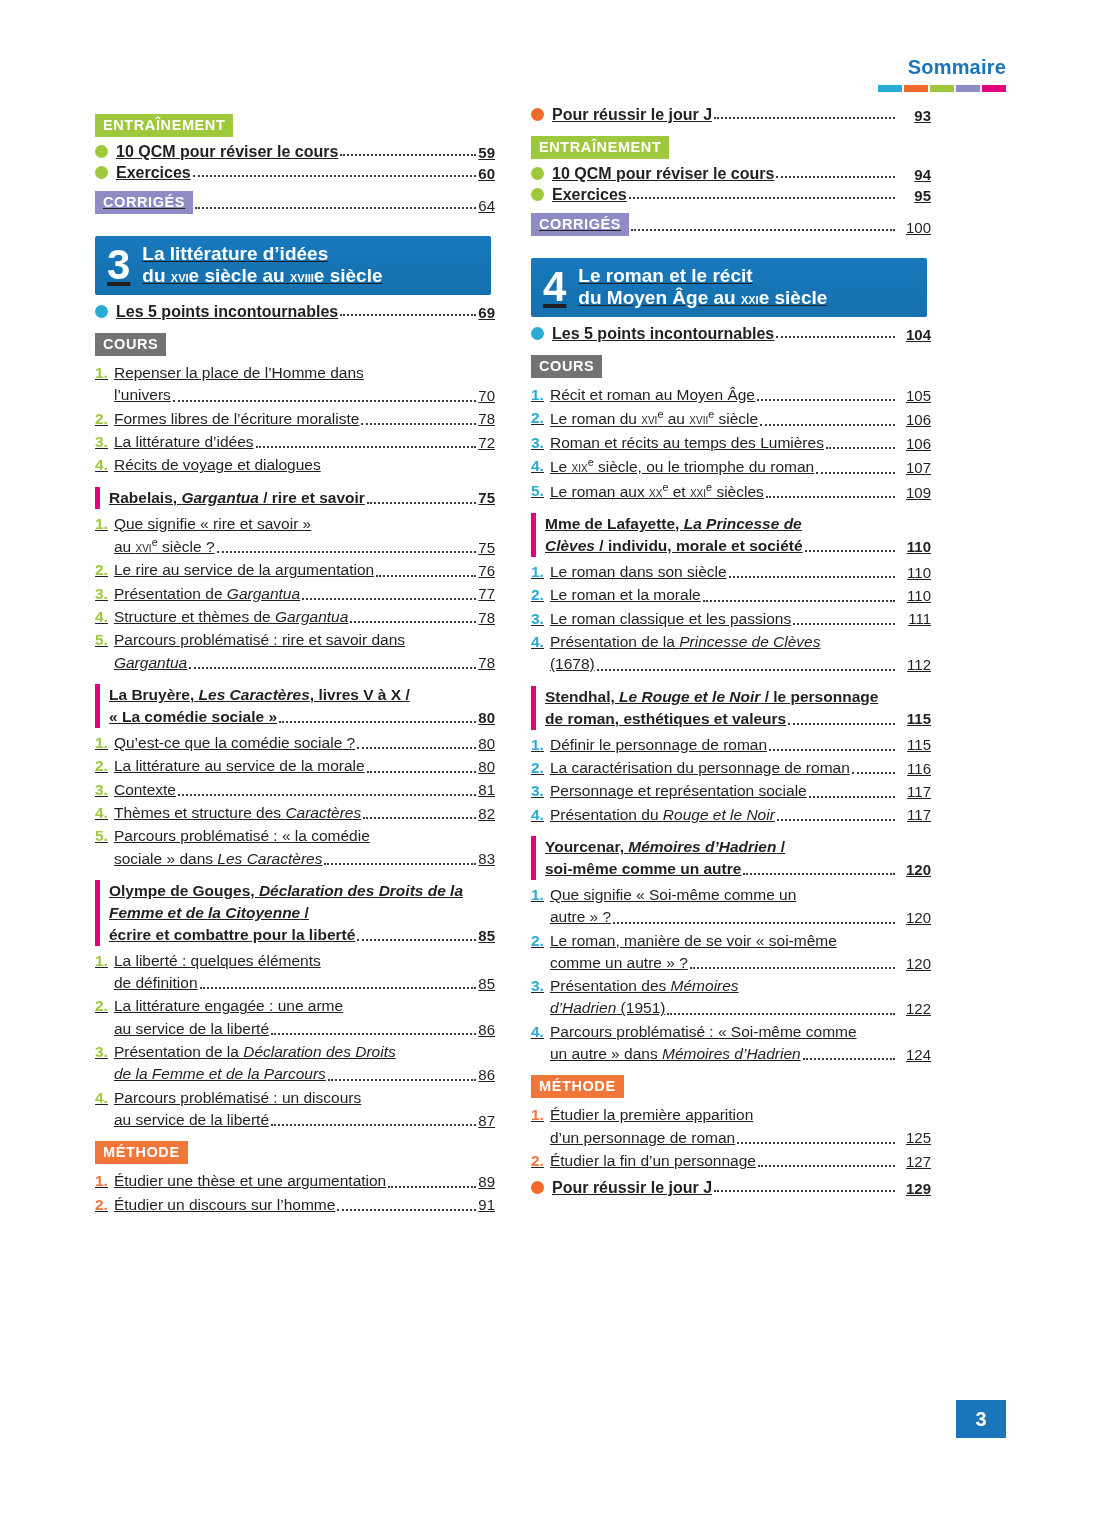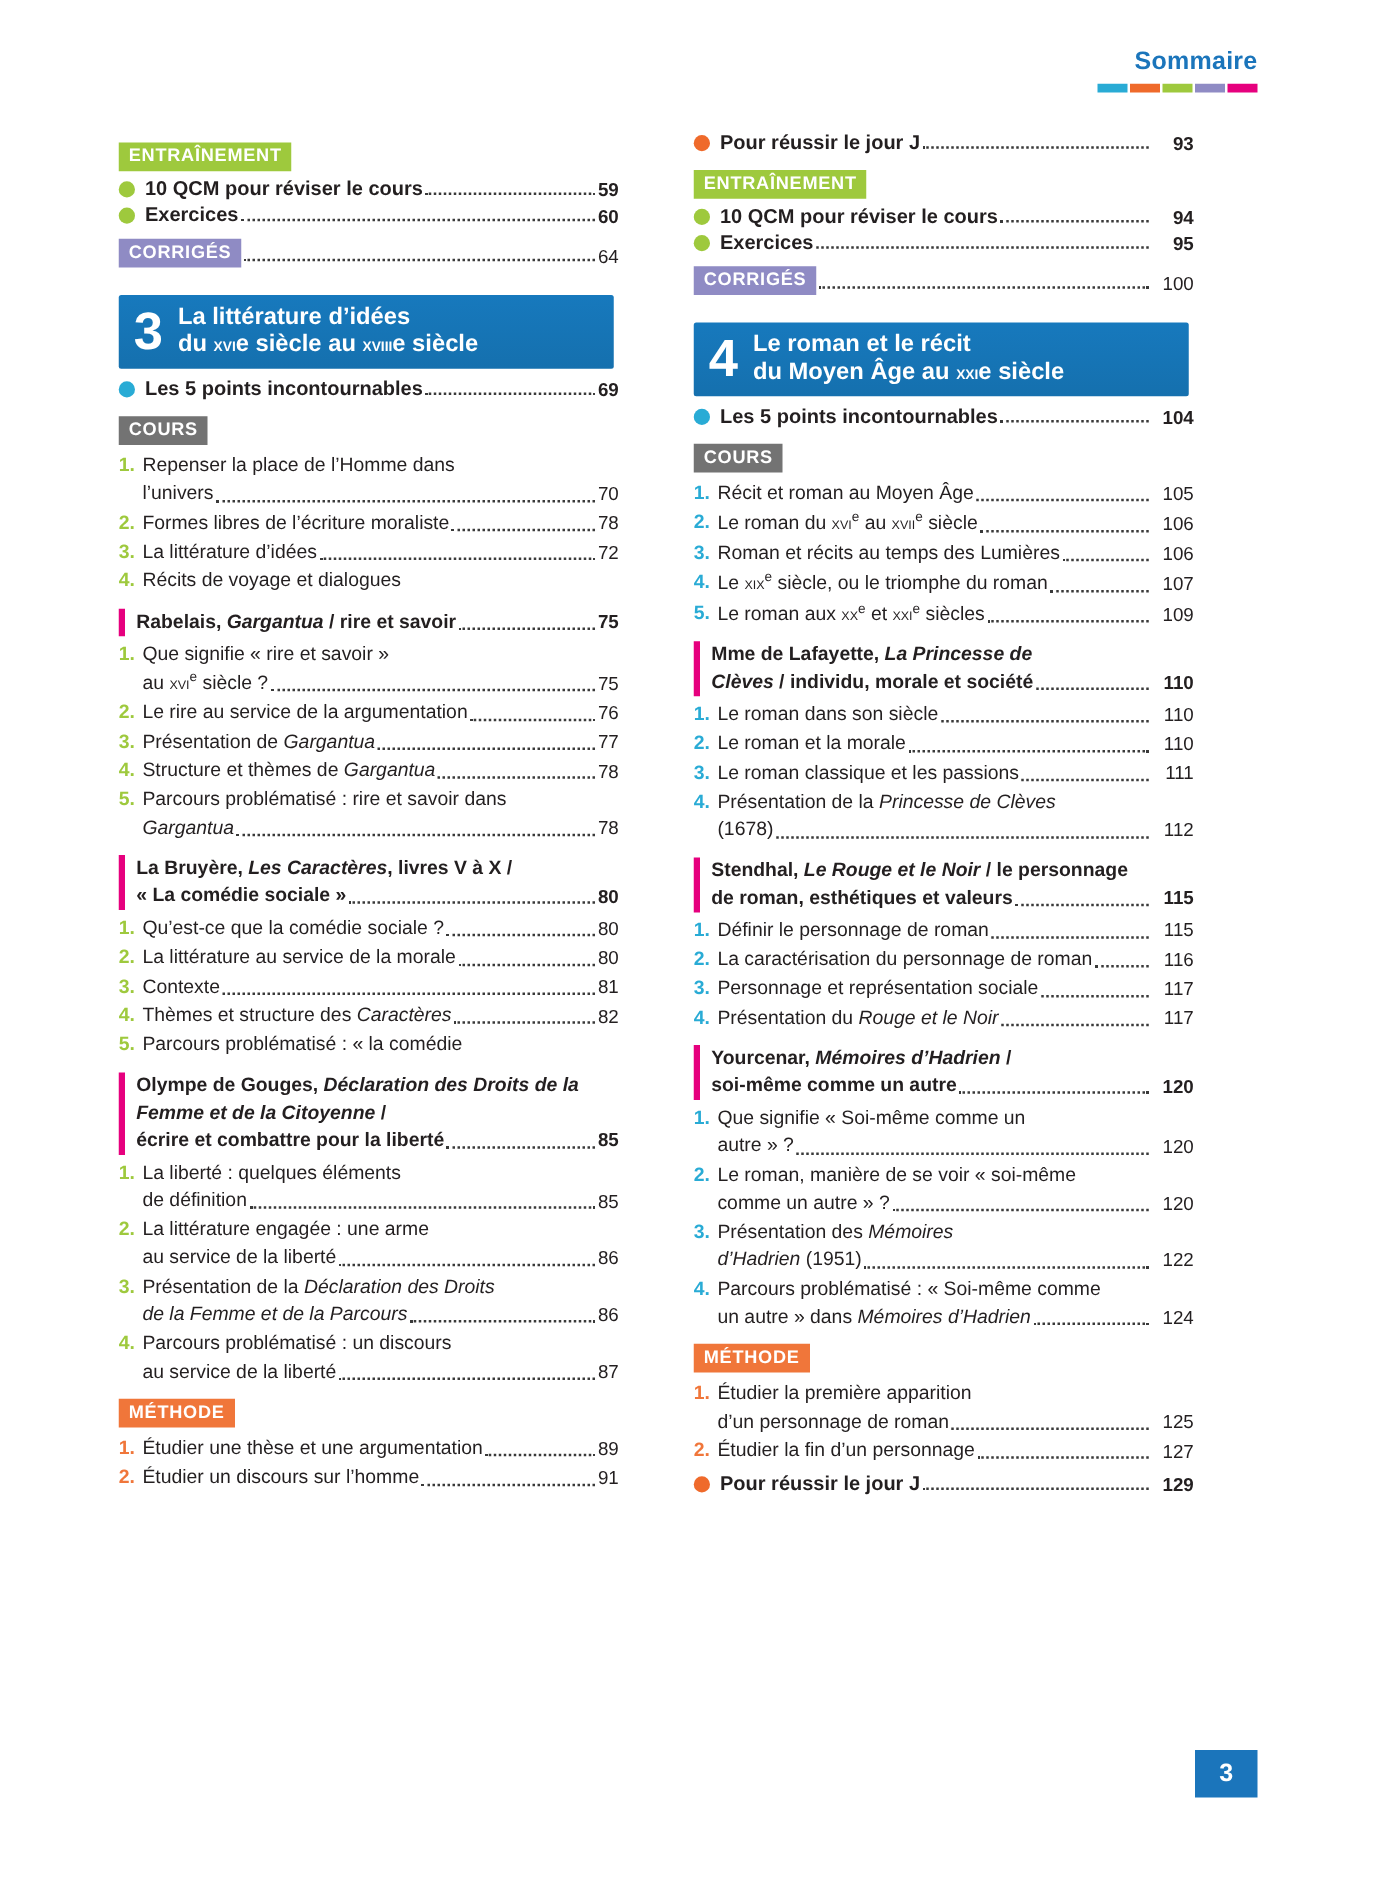--- a/index.html
+++ b/index.html
@@ -7,31 +7,31 @@
   body {
     width:1106px; height:1513px;
     font-family:"Liberation Sans", sans-serif;
     background:#ffffff;
     color:#231f20;
     position:relative;
     overflow:hidden;
   }
 
   
-  .header { position:absolute; top:38px; right:100px; text-align:right; }
+  .header { position:absolute; top:56px; right:100px; text-align:right; }
   .header-title {
     font-size:20px; font-weight:bold; color:#1b75bb; letter-spacing:0.2px;
   }
   .header-bars { display:flex; gap:2px; justify-content:flex-end; margin-top:6px; }
   .header-bars span { display:block; width:24px; height:7px; }
 
   
   .columns {
     position:absolute; top:105px; left:95px; width:920px;
-    display:flex; gap:60px;
+    display:flex; gap:36px;text-decoration:underline;
   }
   .col { width:400px; }
   .dots {
     flex:1 1 auto; min-width:6px;
     border-bottom:2.1px dotted #3a3a3a;
     margin:0 2px 5px 2px; height:1px;
   }
   .pg { white-space:nowrap; font-size:15px; }
   .pg.wide { min-width:34px; text-align:right; }
 
@@ -334,20 +334,25 @@
           <span class="dots"></span>
           <span class="pg">82</span>
         </span>
       </span>
     </div>
 
     <div class="num-item">
       <span class="num">5.</span>
       <span class="body">
         <span class="l1">Parcours problématisé : « la comédie</span>
+        <span class="line">
+          <span>sociale » dans <em>Les Caractères</em></span>
+          <span class="dots"></span>
+          <span class="pg">83</span>
+        </span>
       </span>
     </div>
 
     
     <div class="oeuvre">
       <span class="bar"></span>
       <span class="body">
         <span class="l1"><span>Olympe de Gouges, </span><em>Déclaration des</em></span>
         <span class="l1"><em>Droits de la Femme et de la Citoyenne</em><span> /</span></span>
         <span class="line">

